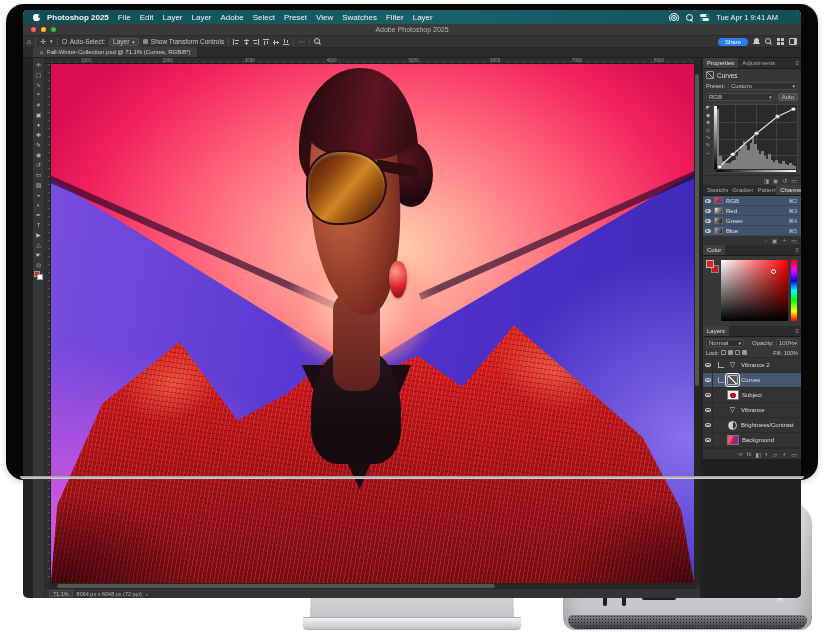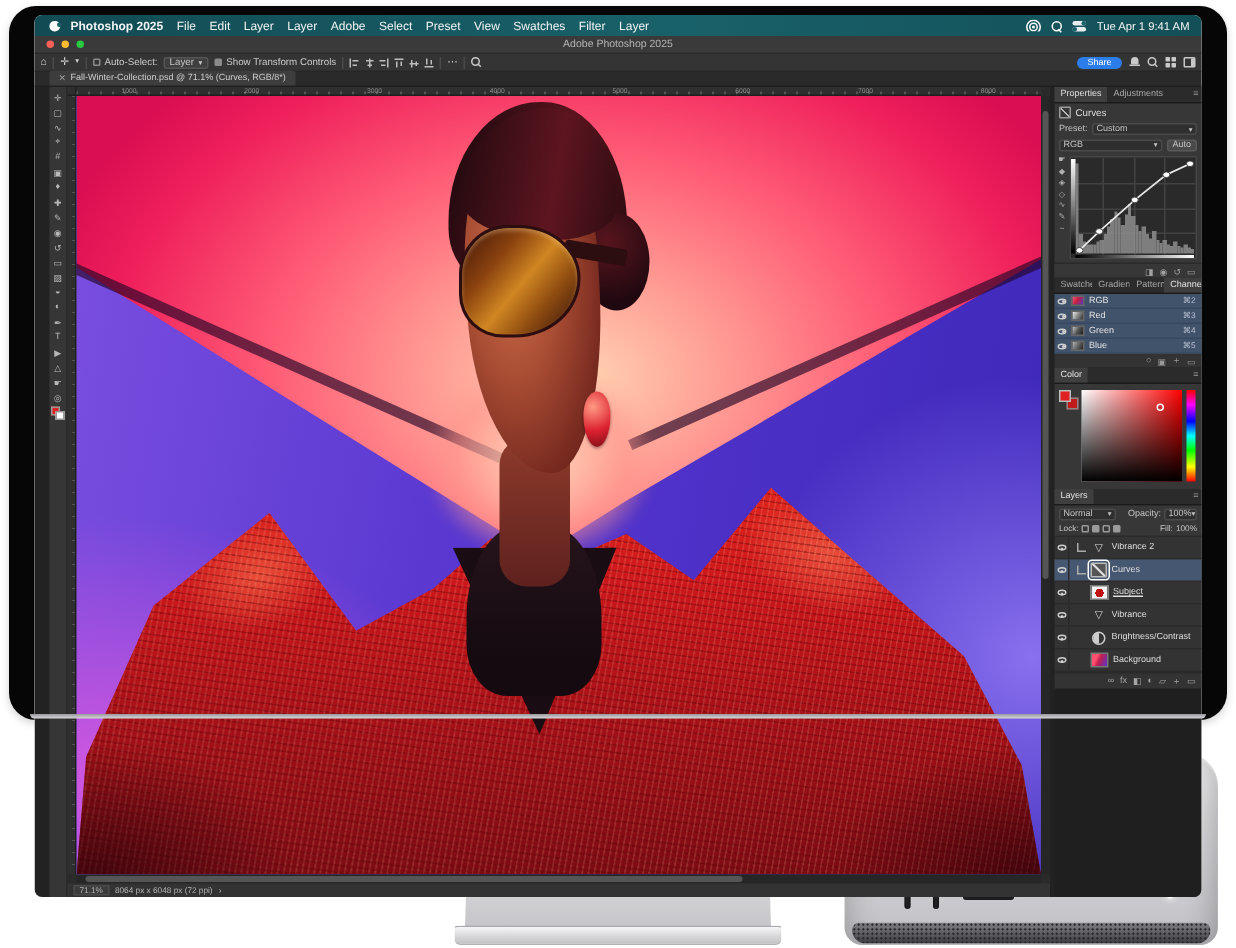--- a/index.html
+++ b/index.html
@@ -23,21 +23,21 @@
   .usbc{position:absolute;width:4px;height:16px;border-radius:2px;background:#222226;box-shadow:inset 0 1px 2px #000;bottom:24px;}
   .sdslot{position:absolute;width:34px;height:4px;border-radius:2px;background:#1d1d21;box-shadow:inset 0 1px 1px #000;bottom:30px;left:79px;}
   .led{position:absolute;width:4px;height:4px;border-radius:50%;background:#fff;bottom:31px;left:215px;box-shadow:0 0 4px 1px rgba(255,255,255,.8);}
 
   
   .menubar{position:absolute;left:0;top:0;width:100%;height:14px;background:linear-gradient(90deg,#124b53,#19616a 55%,#134f57);display:flex;align-items:center;color:#f2f5f5;font-size:8px;}
   .menubar .apple{width:7px;height:7px;margin:0 7px 0 10px;background:#fff;border-radius:45% 45% 48% 48%;position:relative;}
   .menubar .apple:before{content:"";position:absolute;right:-1px;top:1px;width:3px;height:3px;border-radius:50%;background:#19616a;}
   .mitem{margin-right:9px;white-space:nowrap;}
   .mitem.app{font-weight:bold;}
-  .mright{margin-left:auto;display:flex;align-items:center;gap:7px;padding-right:8px;}
+  .mright{margin-left:auto;display:flex;align-items:center;gap:7px;padding-right:23px;}
   .wifi{width:10px;height:8px;position:relative;overflow:hidden;}
   .wifi i{position:absolute;border:1px solid #fff;border-radius:50%;left:50%;transform:translateX(-50%);}
   .wifi i:nth-child(1){width:10px;height:10px;top:0;}
   .wifi i:nth-child(2){width:6px;height:6px;top:2px;}
   .wifi i:nth-child(3){width:2px;height:2px;top:4px;background:#fff;}
   .spot{width:7px;height:7px;position:relative;}
   .spot:before{content:"";position:absolute;width:5px;height:5px;border:1px solid #fff;border-radius:50%;}
   .spot:after{content:"";position:absolute;width:3px;height:1px;background:#fff;transform:rotate(45deg);right:0;bottom:0;}
   .cc{width:9px;height:8px;display:flex;flex-direction:column;gap:1px;justify-content:center;}
   .cc i{height:3px;border-radius:2px;background:rgba(255,255,255,.9);position:relative;}

